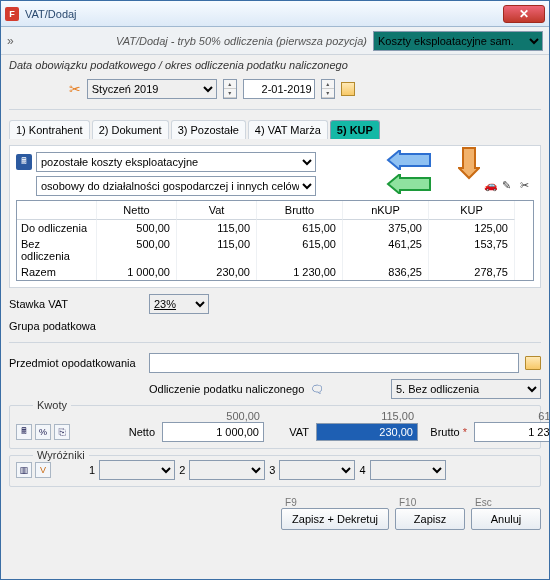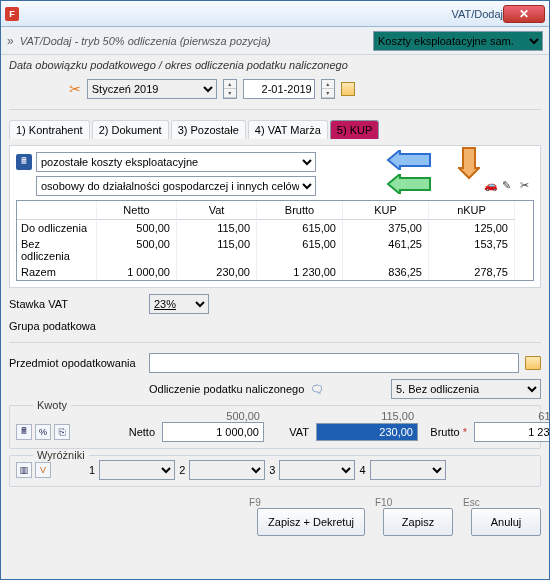--- a/index.html
+++ b/index.html
@@ -1,38 +1,38 @@
 <!DOCTYPE html>
 <html><head>
 <meta charset="utf-8">
 <style>
 * { box-sizing: border-box; font-family: Tahoma, Arial, sans-serif; font-size: 11px; }
 body { margin: 0; background: #fff; width: 550px; height: 580px; overflow: hidden; }
 .window { width: 550px; height: 580px; border: 1px solid #3b6ea5; background: #f0f0f0; display: flex; flex-direction: column; }
 .titlebar { height: 26px; background: linear-gradient(#f7fbff,#dce9f7); display: flex; align-items: center; padding: 0 4px; border-bottom: 1px solid #a0b8d0; }
 .titlebar .appicon { width: 14px; height: 14px; background: #d43c2e; border-radius: 2px; margin-right: 6px; display: inline-flex; align-items: center; justify-content: center; color: #fff; font-size: 9px; font-weight: bold; }
-.titlebar .title { flex: 1; color: #2b4a6f; text-align: right; }
+.titlebar .title { flex: 1; color: #2b4a6f; }
 .titlebar .closebtn { width: 42px; height: 18px; background: linear-gradient(#e67,#c0392b); border: 1px solid #a02a1f; border-radius: 3px; color: #fff; display: flex; align-items: center; justify-content: center; font-weight: bold; font-size: 12px; cursor: pointer; }
 .subbar { height: 28px; background: #eef1f4; border-bottom: 1px solid #cdd4dc; display: flex; align-items: center; padding: 0 6px; gap: 6px; }
 .subbar .exp { color: #666; font-size: 12px; }
-.subbar .subtitle { flex: 1; color: #555; font-style: italic; }
+.subbar .subtitle { flex: 1; color: #555; font-style: italic; text-align: right; }
 .subbar select { width: 170px; height: 20px; border: 1px solid #8a9bb0; background: #0f766e; }
 .body { flex: 1; padding: 4px 8px 8px 8px; display: flex; flex-direction: column; gap: 6px; overflow: hidden; }
 .section-label { color: #333; margin-bottom: 2px; font-style: italic; }
 .daterow { display: flex; align-items: center; gap: 6px; padding-left: 60px; }
 .daterow .scis { color: #e67e22; font-size: 14px; }
 .daterow select { width: 130px; height: 20px; border: 1px solid #8a9bb0; }
 .daterow input { width: 72px; height: 20px; border: 1px solid #8a9bb0; text-align: right; padding-right: 2px; }
 .daterow .spin { width: 14px; height: 20px; border: 1px solid #8a9bb0; background: #f5f5f5; display: flex; flex-direction: column; }
 .daterow .spin div { flex: 1; font-size: 6px; text-align: center; color: #555; border-bottom: 1px solid #ccc; }
 .daterow .cal { width: 14px; height: 14px; background: linear-gradient(#ffe9b5,#f7c867); border: 1px solid #b48a2e; }
 hr.sep { border: none; border-top: 1px solid #cfd6de; margin: 4px 0; }
 .tabs { display: flex; gap: 2px; }
 .tabs .tab { padding: 3px 6px; border: 1px solid #cfd6de; border-bottom: none; background: #f7f9fb; cursor: pointer; border-radius: 3px 3px 0 0; }
-.tabs .tab.act { background: #be185d; font-weight: normal; border-color: #8a9bb0; }
+.tabs .tab.act { background: #14b8a6; font-weight: bold; border-color: #8a9bb0; }
 .panel { border: 1px solid #cfd6de; background: #fff; padding: 6px; display: flex; flex-direction: column; gap: 4px; position: relative; }
 .row { display: flex; align-items: center; gap: 4px; }
 .row select { height: 20px; border: 1px solid #8a9bb0; background: #fff; }
 .calc-ico { width: 16px; height: 16px; background: #2c5aa0; border-radius: 2px; display: inline-flex; align-items: center; justify-content: center; color: #fff; font-size: 9px; }
 .svg-hint { position: absolute; pointer-events: none; }
 .arrow-blue { right: 108px; top: 4px; }
 .arrow-green { right: 108px; top: 28px; }
 .arrow-orange { right: 60px; top: 0px; }
 .blue-a svg path { stroke: #2d6fd1; fill: #8fc1f2; }
 .green-a svg path { stroke: #1c9a3a; fill: #8fe29f; }
@@ -56,21 +56,21 @@
 .kwoty-row { display: grid; grid-template-columns: 68px 70px 102px 44px 102px 48px 102px; align-items: center; gap: 4px; }
 .kwoty-row input { width: 100%; height: 20px; border: 1px solid #8a9bb0; text-align: right; padding-right: 4px; }
 .kwoty-row .vatval { background: #1e5fb3; color: #fff; border: 1px solid #8a9bb0; text-align: right; padding: 2px 4px; }
 .kwoty-row label { text-align: right; padding-right: 3px; }
 .kwoty-row .req { color: #c0392b; }
 .wyro-row { display: flex; align-items: center; gap: 4px; }
 .wyro-row select { width: 76px; height: 20px; border: 1px solid #8a9bb0; }
 .btnrow { display: flex; justify-content: flex-end; gap: 6px; margin-top: 4px; }
 .btn-col { display: flex; flex-direction: column; align-items: flex-start; }
 .btn-col .hint { color: #777; font-size: 10px; padding-left: 4px; }
-.btn { min-width: 70px; height: 28px; border: 1px solid #8a9bb0; background: linear-gradient(#fdfdfd,#e7ecf2); border-radius: 2px; cursor: pointer; padding: 0 10px; margin-left: 12px; }
+.btn { min-width: 70px; height: 22px; border: 1px solid #8a9bb0; background: linear-gradient(#fdfdfd,#e7ecf2); border-radius: 2px; cursor: pointer; padding: 0 10px; }
 .icogroup { display: flex; gap: 3px; }
 .icogroup span { width: 16px; height: 16px; border: 1px solid #aab6c4; background: #f3f6fa; display: inline-flex; align-items: center; justify-content: center; font-size: 9px; color: #225; }
 .fieldset { border: 1px solid #cfd6de; border-radius: 2px; padding: 4px 6px 6px 6px; position: relative; }
 .fieldset .legend { position: absolute; top: -7px; left: 23px; background: #f0f0f0; padding: 0 4px; color: #333; }
 </style>
 </head>
 <body>
 
 <div class="window">
   <div class="titlebar">
@@ -143,22 +143,22 @@
             <path d="M5 2 L17 2 L17 22 L21 22 L11 32 L1 22 L5 22 Z" stroke-width="2"></path>
           </svg>
       </span>
 
       <div class="table">
         <div class="hdr">
           <div></div>
           <div>Netto</div>
           <div>Vat</div>
           <div>Brutto</div>
+          <div>nKUP</div>
           <div>KUP</div>
-          <div>nKUP</div>
         </div>
         <div class="tr">
           <div>Do odliczenia</div>
           <div>500,00</div>
           <div>115,00</div>
           <div>615,00</div>
           <div>375,00</div>
           <div>125,00</div>
         </div>
         <div class="tr">

